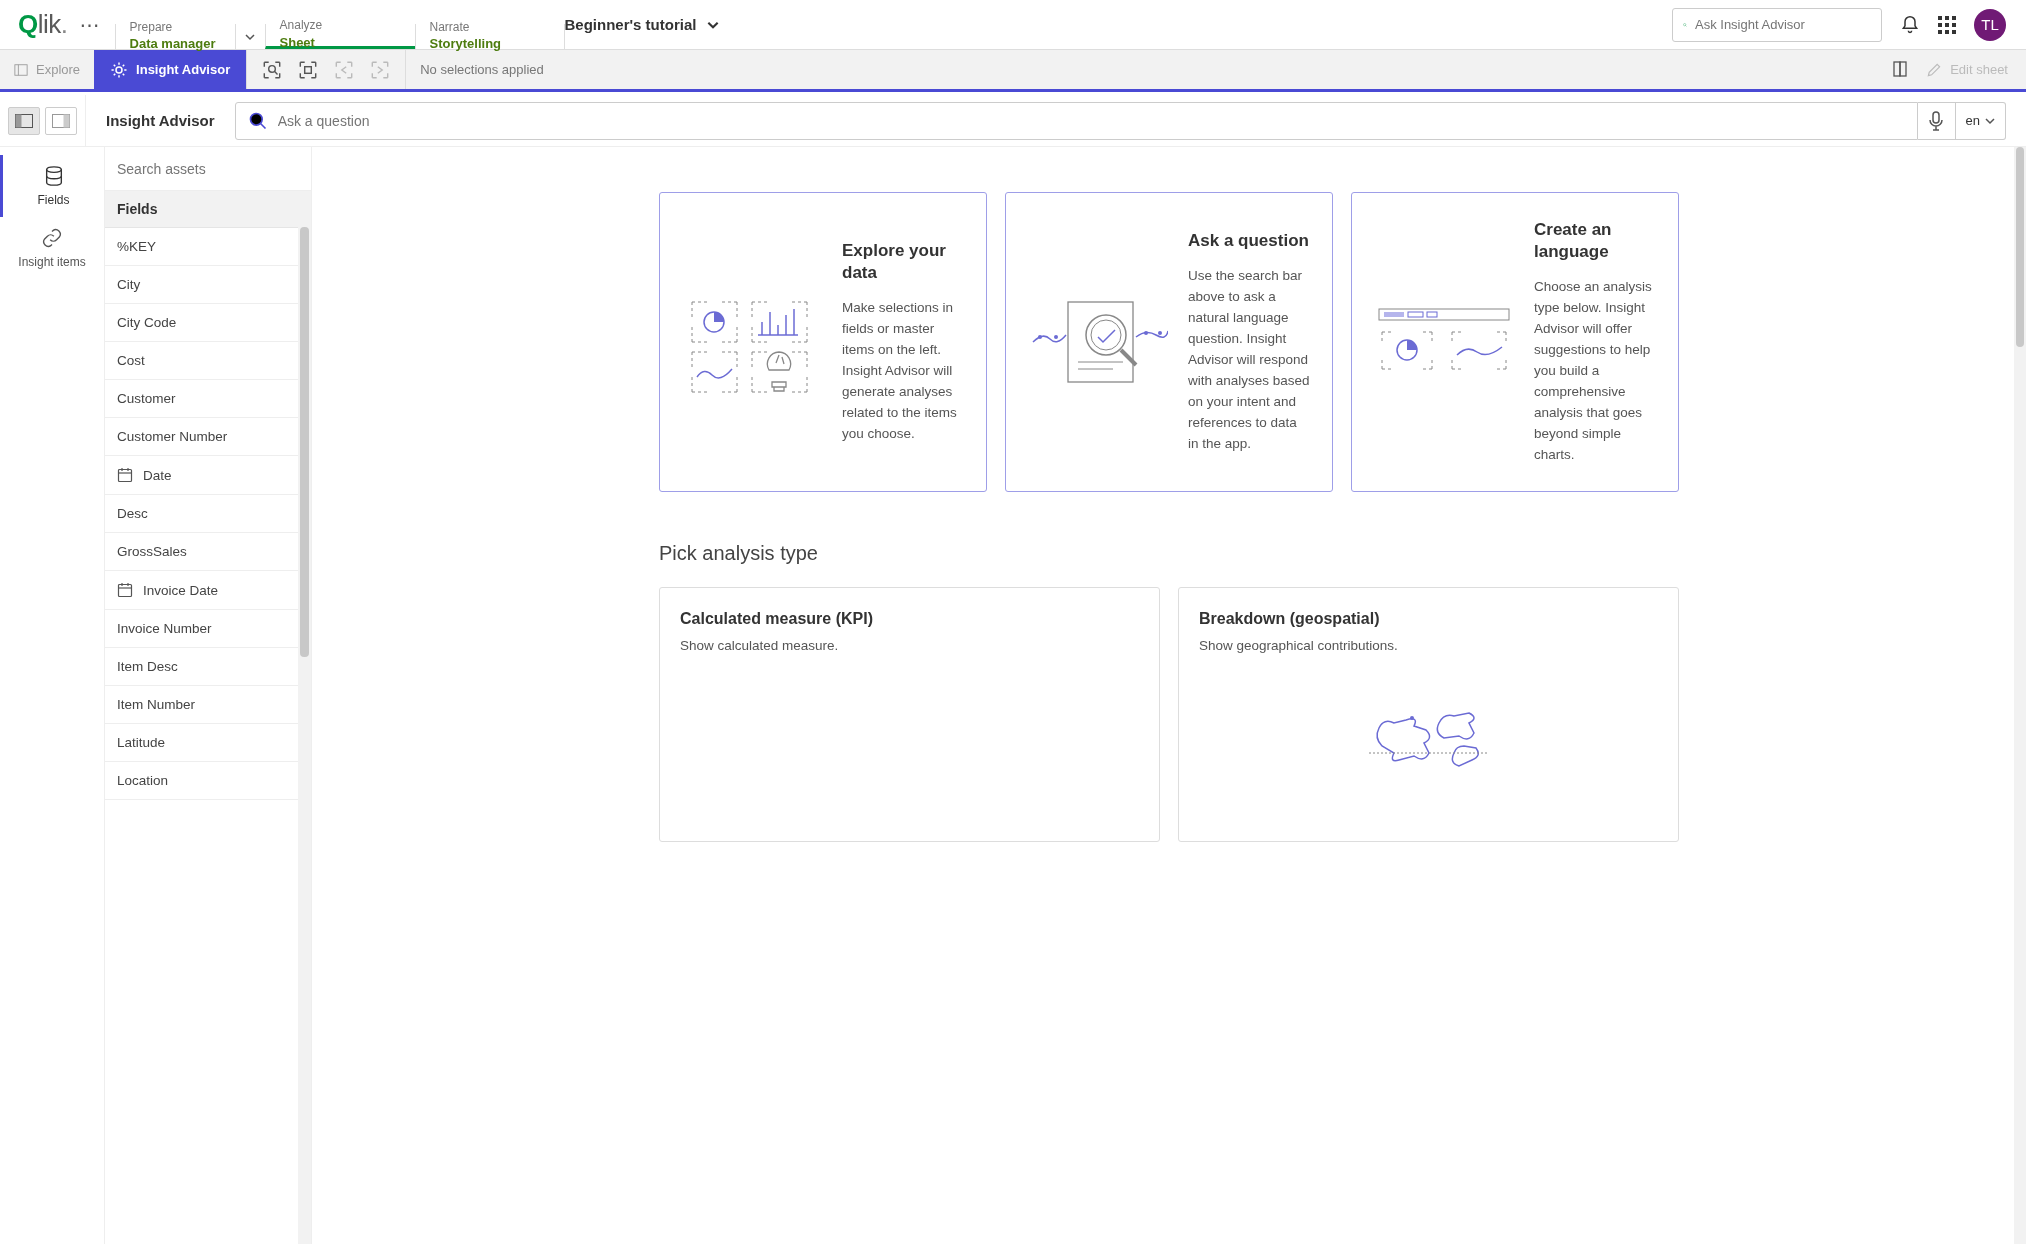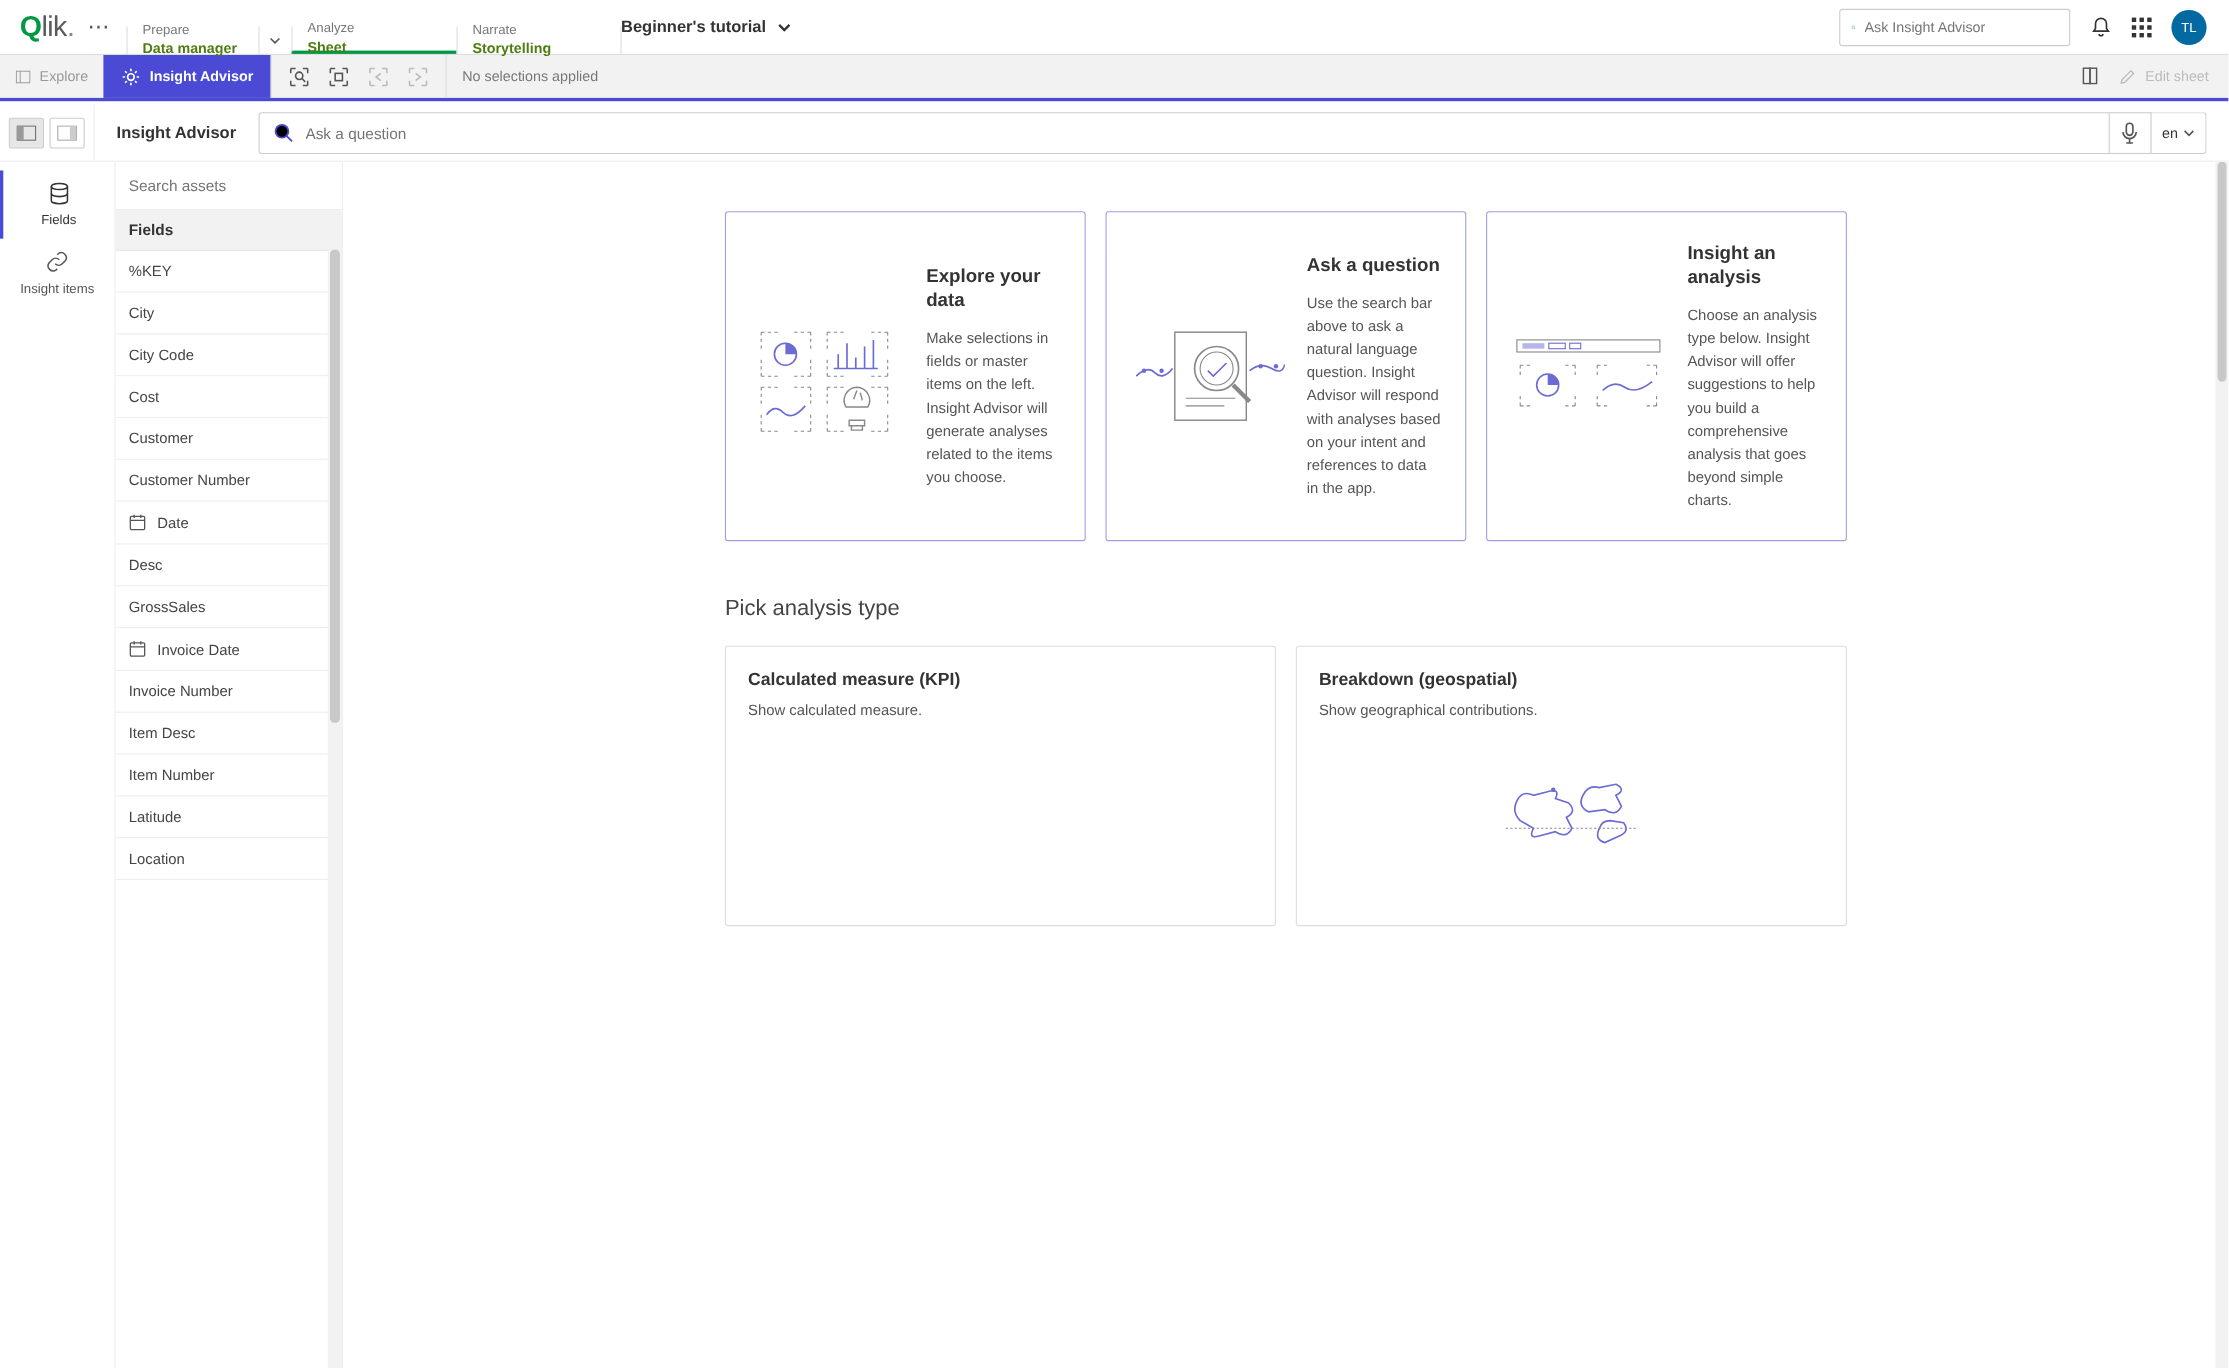--- a/index.html
+++ b/index.html
@@ -22,21 +22,21 @@
   .app-title { flex: 1; display: flex; align-items: center; font-size: 15px; font-weight: 600; gap: 10px; }
   .app-title svg { width: 14px; height: 14px; }
   .top-right { display: flex; align-items: center; gap: 18px; padding: 0 20px; }
   .search-box { width: 210px; height: 34px; border: 1px solid #ccc; border-radius: 3px; display: flex; align-items: center; padding: 0 10px; gap: 8px; }
   .search-box input { border: none; outline: none; flex: 1; font-size: 13px; color: #333; }
   .search-box svg { width: 18px; height: 18px; stroke: #009845; }
   .icon-btn { cursor: pointer; display: flex; align-items: center; justify-content: center; }
   .icon-btn svg { width: 20px; height: 20px; }
   .grid-icon { display: grid; grid-template-columns: repeat(3, 4px); grid-template-rows: repeat(3, 4px); gap: 3px; }
   .grid-icon span { background: #333; }
-  .avatar { width: 32px; height: 32px; border-radius: 50%; background: #0369a1; color: #fff; display: flex; align-items: center; justify-content: center; font-size: 12px; font-weight: 500; }
+  .avatar { width: 32px; height: 32px; border-radius: 50%; background: #701a75; color: #fff; display: flex; align-items: center; justify-content: center; font-size: 15px; font-weight: 500; }
   
   
   .subbar { height: 42px; background: #f2f2f2; display: flex; align-items: stretch; border-bottom: 3px solid #4a4ad4; }
   .subbar-left { display: flex; align-items: stretch; }
   .assets-btn { display: flex; align-items: center; gap: 8px; padding: 0 14px; color: #999; cursor: pointer; }
   .assets-btn svg { width: 14px; height: 14px; }
   .insight-btn { background: #4a4ad4; color: #fff; display: flex; align-items: center; gap: 8px; padding: 0 16px; font-weight: 600; font-size: 13px; }
   .insight-btn svg { width: 18px; height: 18px; }
   .sel-tools { display: flex; align-items: center; gap: 14px; padding: 0 14px; border-left: 1px solid #ddd; border-right: 1px solid #ddd; margin-left: 0; }
   .sel-tool { width: 22px; height: 22px; display: flex; align-items: center; justify-content: center; color: #555; }
@@ -451,21 +451,21 @@
                     </g>
                     <circle cx="33" cy="43" r="10" class="il-purple"></circle>
                     <path d="M33 33 A10 10 0 0 1 43 43 L33 43 Z" fill="#6b6bd4"></path>
                     <g class="il-dashed">
                       <path d="M78 25h12M78 25v12M132 25h-12M132 25v12M78 62v-12M78 62h12M132 62v-12M132 62h-12"></path>
                     </g>
                     <path d="M83 48 Q93 38 103 45 T128 40" class="il-purple"></path>
                   </svg>
                 </div>
                 <div class="text">
-                  <h3>Insight an analysis</h3>
+                  <h3>Create an language</h3>
                   <p>Choose an analysis type below. Insight Advisor will offer suggestions to help you build a comprehensive analysis that goes beyond simple charts.</p>
                 </div>
               </div>
             </div>
           <div class="section-title">Pick analysis type</div>
           <div class="analysis-row" id="analysis-row">
               <div class="analysis-card">
                 <h4>Calculated measure (KPI)</h4>
                 <p>Show calculated measure.</p>
               </div>

